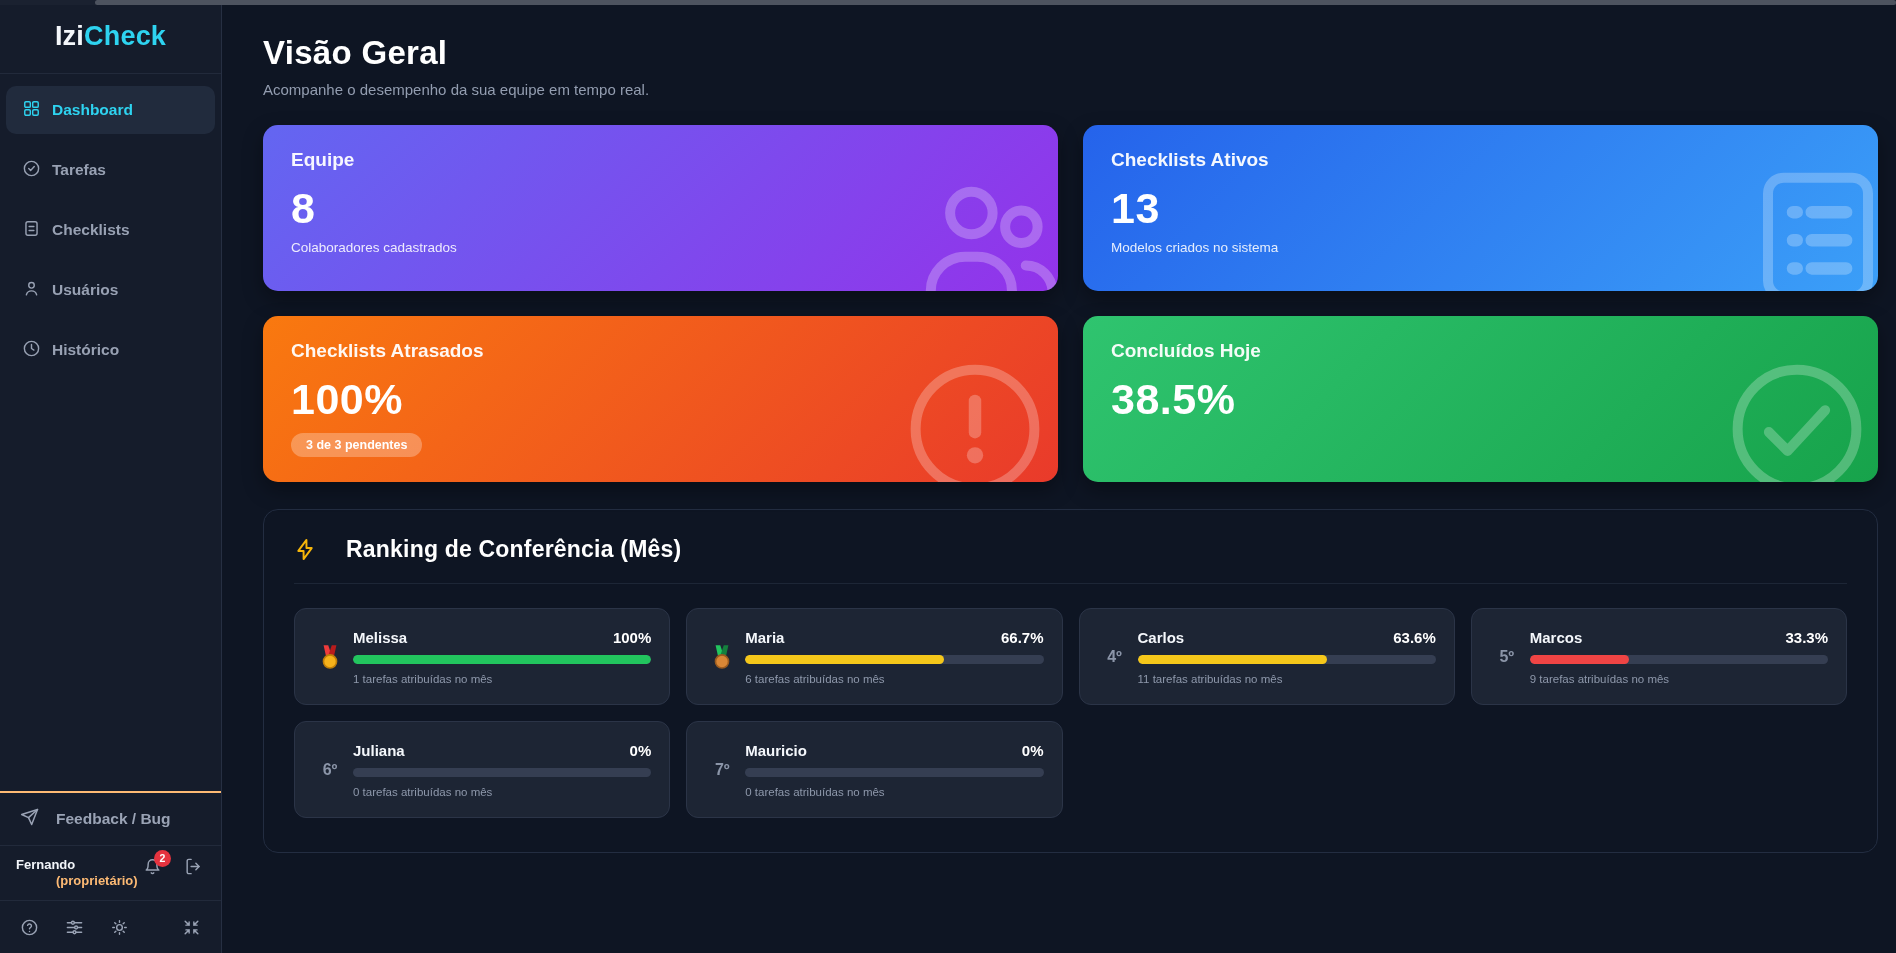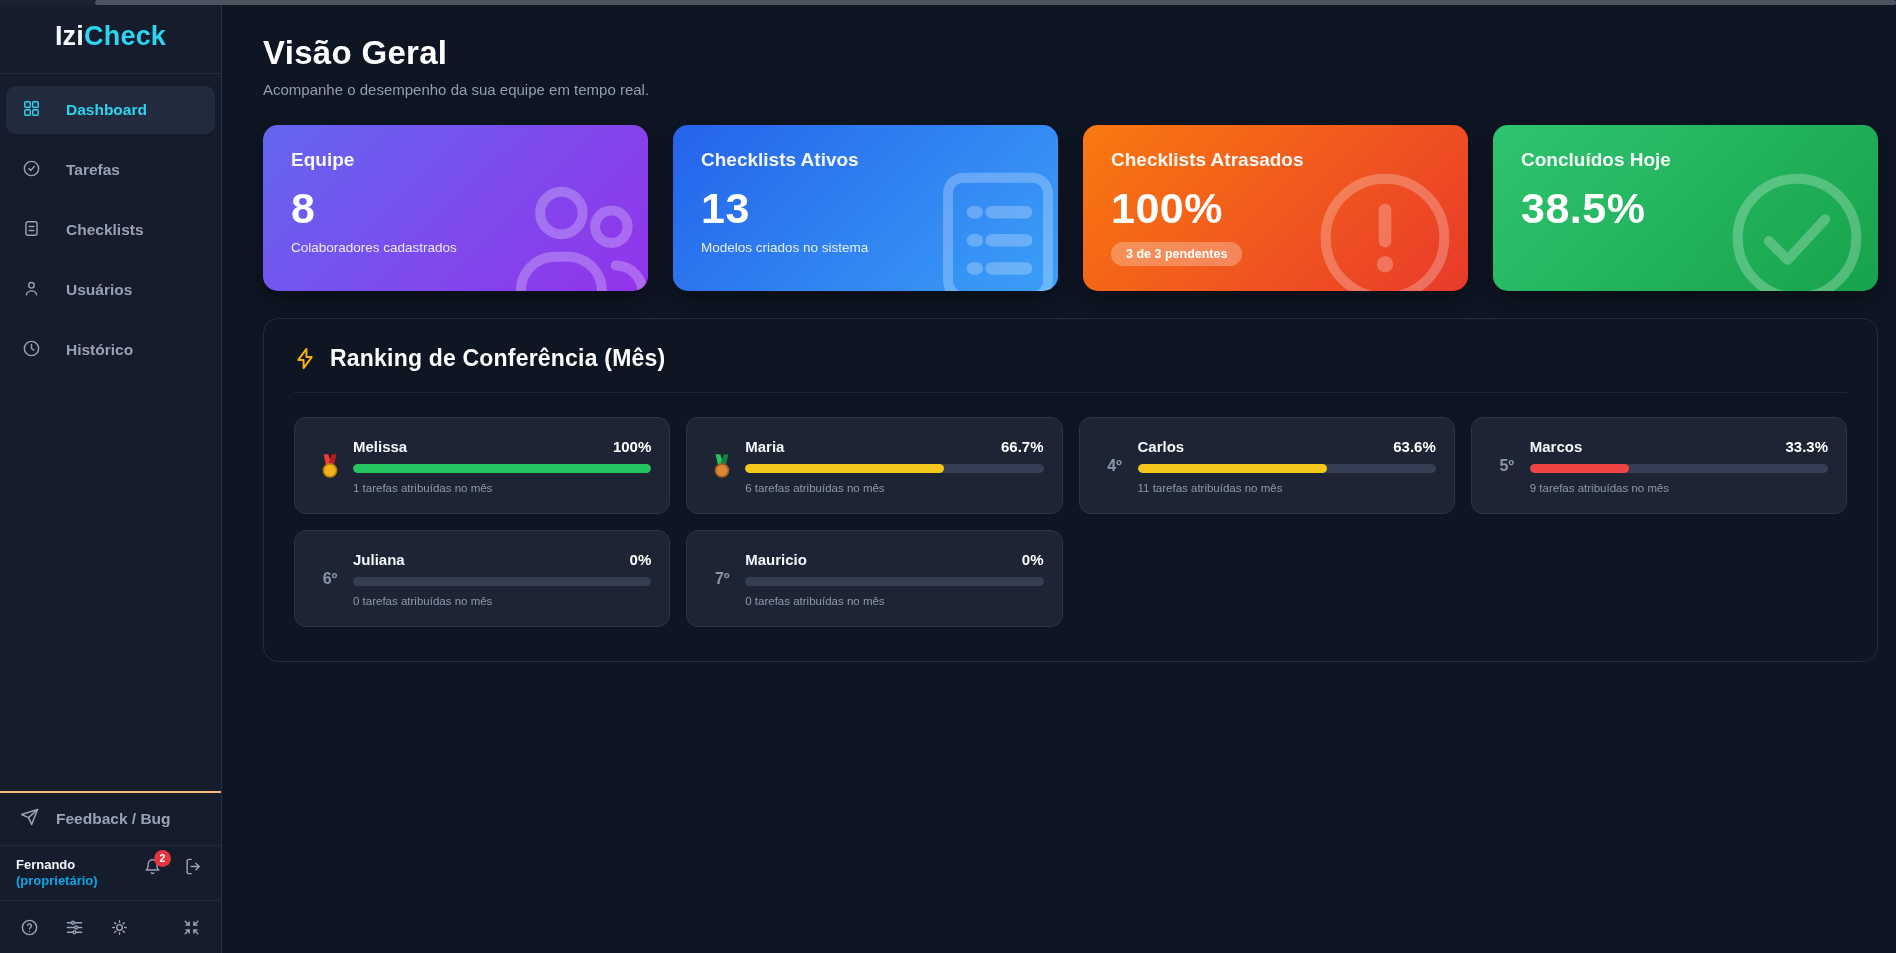--- a/index.html
+++ b/index.html
@@ -21,62 +21,62 @@
     background:#151c2b; border-right:1px solid #262f42;
     display:flex; flex-direction:column; position:relative;
   }
   .logo-wrap { height:74px; display:flex; align-items:center; justify-content:center; border-bottom:1px solid #222a3b; }
   .logo { font-size:27px; font-weight:800; letter-spacing:.2px; }
   .logo .izi { color:#f4f7fb; }
   .logo .check { color:#2ed3f0; }
 
   .nav { padding:12px 6px 0 6px; display:flex; flex-direction:column; gap:12px; }
   .nav-item {
-    display:flex; align-items:center; gap:25px;
+    display:flex; align-items:center; gap:11px;
     height:48px; padding:0 16px; border-radius:10px;
     color:#98a1b3; font-size:15.5px; font-weight:600; cursor:pointer;
   }
   .nav-item svg { width:19px; height:19px; stroke:currentColor; fill:none; stroke-width:1.8; stroke-linecap:round; stroke-linejoin:round; }
   .nav-item.active { background:#212b3d; color:#2ed3f0; }
 
   .sidebar-bottom { margin-top:auto; }
   .feedback-row {
     display:flex; align-items:center; gap:16px; height:54px; padding:0 20px;
     border-top:2px solid #fdba74; color:#9aa3b5; font-size:15.5px; font-weight:700; cursor:pointer;
   }
   .feedback-row svg { width:20px; height:20px; stroke:currentColor; fill:none; stroke-width:1.8; stroke-linecap:round; stroke-linejoin:round; }
 
   .user-row {
     border-top:1px solid #222a3b; padding:11px 18px 11px 16px;
     display:flex; align-items:flex-start;
   }
   .user-names { line-height:1.25; }
   .user-name { font-size:13px; font-weight:700; color:#f2f5fa; }
-  .user-role { font-size:13px; font-weight:700; color:#0ea5e9; }
+  .user-role { font-size:13px; font-weight:700; color:#fdba74;margin-left:40px; }
   .user-actions { margin-left:auto; display:flex; align-items:center; gap:22px; }
   .icon-btn { position:relative; color:#9aa3b5; cursor:pointer; display:inline-flex; }
   .icon-btn svg { width:19px; height:19px; stroke:currentColor; fill:none; stroke-width:1.8; stroke-linecap:round; stroke-linejoin:round; }
   .badge {
     position:absolute; top:-7px; right:-9px; min-width:17px; height:17px; padding:0 3px;
     background:#e5333f; color:#fff; font-size:10.5px; font-weight:700;
     border-radius:50%; display:flex; align-items:center; justify-content:center;
   }
 
   .tools-row {
     border-top:1px solid #222a3b; height:53px;
     display:flex; align-items:center; gap:26px; padding:0 20px;
   }
   .tools-row .icon-btn:last-child { margin-left:auto; }
 
   
   .main { flex:1; padding:34px 18px 0 41px; position:relative; }
   .page-title { font-size:33px; font-weight:800; color:#ffffff; letter-spacing:.3px; }
   .page-subtitle { margin-top:9px; font-size:15px; color:#939db0; }
 
-  .stat-grid { margin-top:27px; display:grid; grid-template-columns:repeat(4,1fr); gap:25px; }
+  .stat-grid { margin-top:27px; display:grid; grid-template-columns:repeat(2,1fr); gap:25px; }
   .stat-card {
     height:166px; border-radius:15px; padding:24px 28px;
     position:relative; overflow:hidden; color:#fff;
     box-shadow:0 8px 20px rgba(0,0,0,.35);
   }
   .stat-title { font-size:19px; font-weight:600; color:rgba(255,255,255,.95); }
   .stat-value { margin-top:13px; font-size:43px; font-weight:800; letter-spacing:.5px; }
   .stat-caption { margin-top:7px; font-size:13.5px; color:rgba(255,255,255,.88); }
   .stat-pill {
     display:inline-block; margin-top:9px; padding:5px 15px; border-radius:999px;
@@ -88,21 +88,21 @@
   .wm-list  { right:-20px; bottom:-22px; }
   .wm-alert { right:8px;  bottom:-26px; }
   .wm-check { right:6px;  bottom:-26px; }
 
   
   .ranking-panel {
     margin-top:27px; margin-right:0;
     border:1px solid #232d41; border-radius:15px;
     padding:26px 30px 34px 30px; background:#0e1523;
   }
-  .ranking-header { display:flex; align-items:center; gap:13px; }
+  .ranking-header { display:flex; align-items:center; gap:29px; }
   .ranking-header svg { width:23px; height:23px; stroke:#f5b50a; fill:none; stroke-width:2; stroke-linejoin:round; }
   .ranking-title { font-size:23px; font-weight:800; color:#ffffff; letter-spacing:.2px; }
   .ranking-divider { border:none; border-top:1px solid #1d2636; margin:20px 0 24px 0; }
 
   .rank-grid { display:grid; grid-template-columns:repeat(4,1fr); gap:16px; }
   .rank-card {
     height:97px; background:#1d2534; border:1px solid #2b3447; border-radius:12px;
     display:flex; align-items:center; padding:10px 18px 10px 12px;
   }
   .rank-left { width:46px; min-width:46px; display:flex; align-items:center; justify-content:center; }

